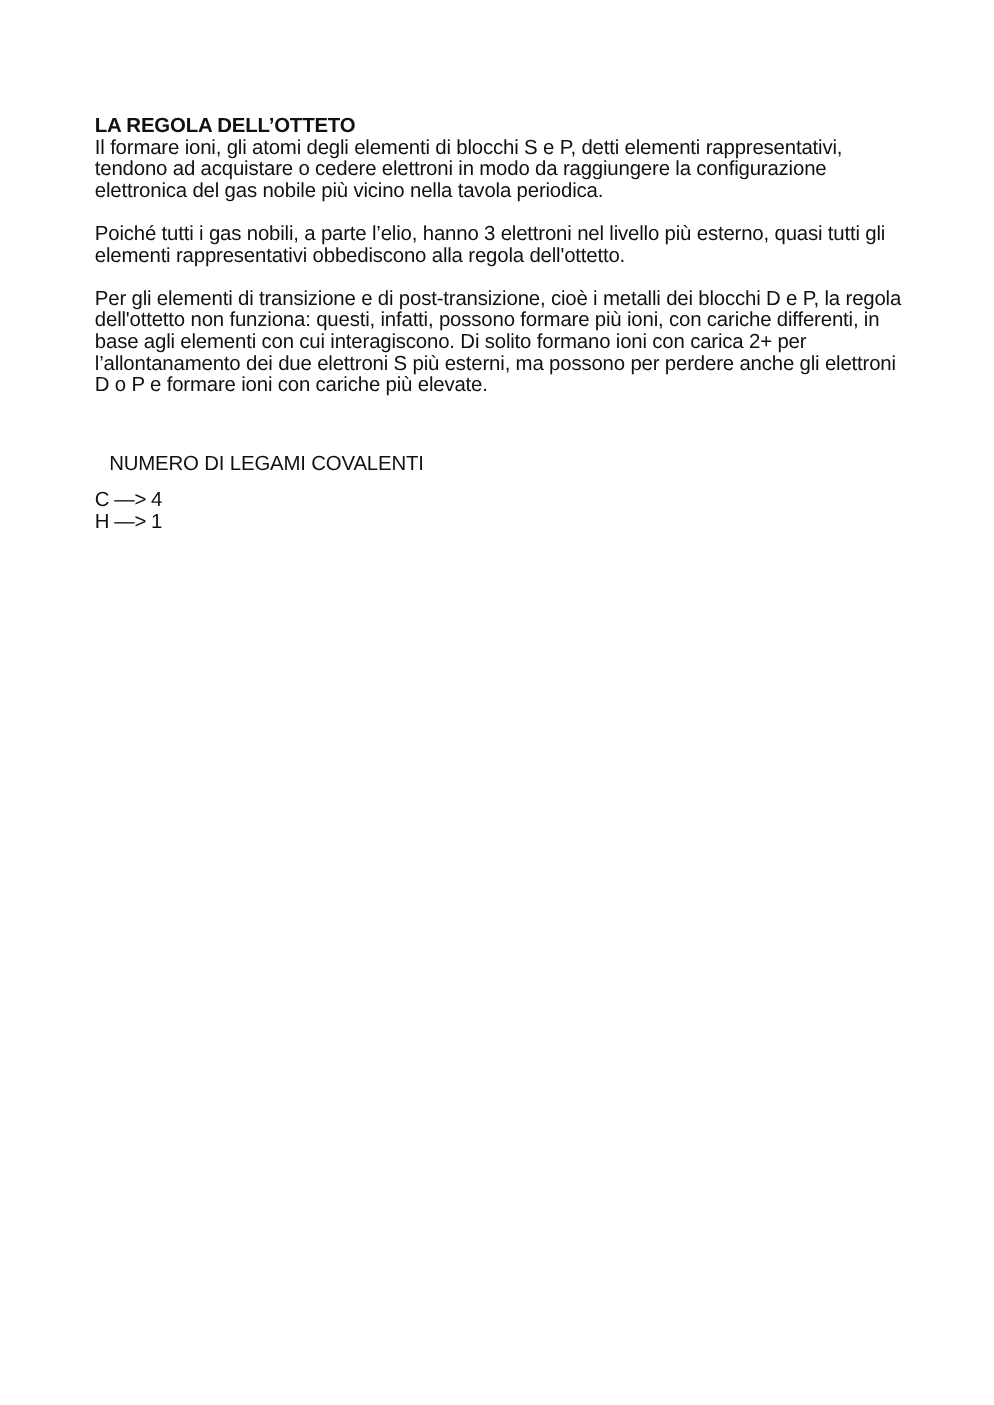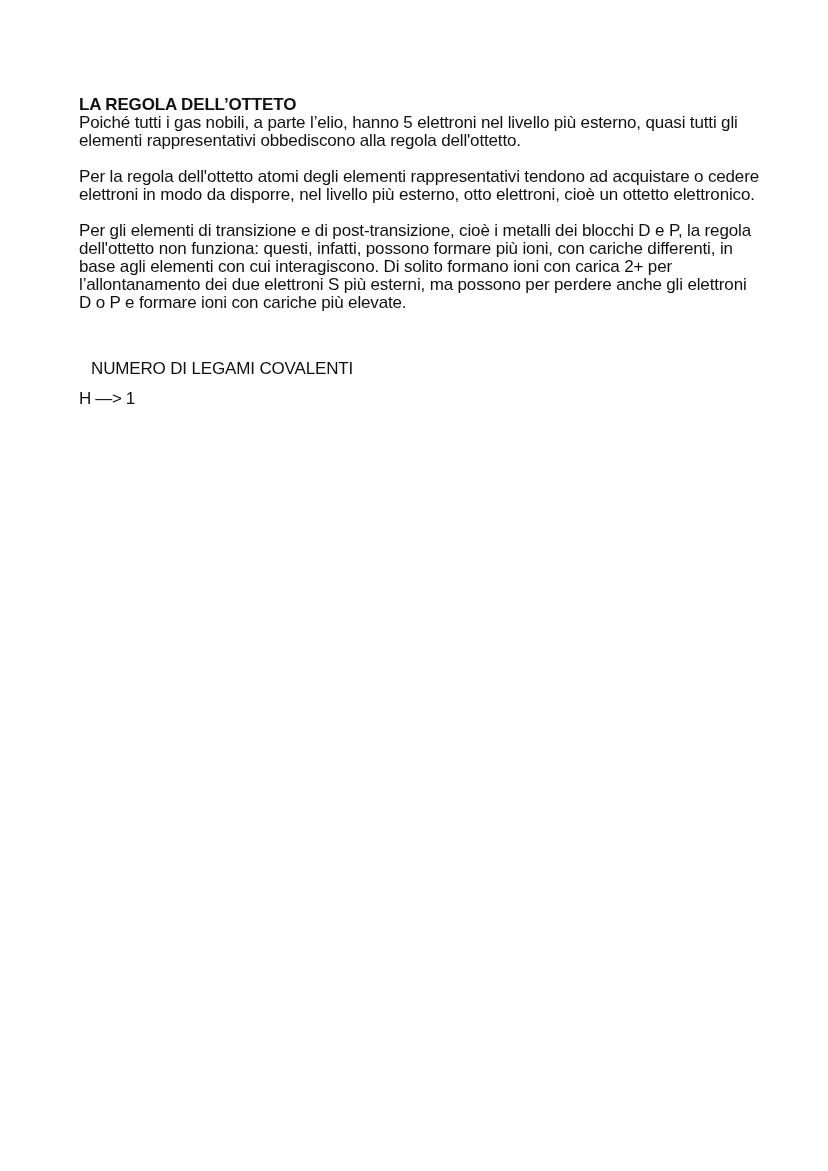--- a/index.html
+++ b/index.html
@@ -15,21 +15,24 @@
   .gap { height: 18px; }
   .list-title { margin: 12px; }
   .list-item { margin: 0; }
   .arrow { margin: 0 4px; }
 </style>
 </head>
 <body>
 
 <div class="page">
   <div class="title">LA REGOLA DELL’OTTETO</div>
-  <p>Poiché tutti i gas nobili, a parte l’elio, hanno 5 elettroni nel livello più esterno, quasi tutti gli elementi rappresentativi obbediscono alla regola dell'ottetto.</p>
-  <p>Per la regola dell'ottetto atomi degli elementi rappresentativi tendono ad acquistare o cedere elettroni in modo da disporre, nel livello più esterno, otto elettroni, cioè un ottetto elettronico.</p>
+  <p>Il formare ioni, gli atomi degli elementi di blocchi S e P, detti elementi rappresentativi, tendono ad acquistare o cedere elettroni in modo da raggiungere la configurazione elettronica del gas nobile più vicino nella tavola periodica.</p>
+  <p>Poiché tutti i gas nobili, a parte l’elio, hanno 3 elettroni nel livello più esterno, quasi tutti gli elementi rappresentativi obbediscono alla regola dell'ottetto.</p>
   <p>Per gli elementi di transizione e di post-transizione, cioè i metalli dei blocchi D e P, la regola dell'ottetto non funziona: questi, infatti, possono formare più ioni, con cariche differenti, in base agli elementi con cui interagiscono. Di solito formano ioni con carica 2+ per l’allontanamento dei due elettroni S più esterni, ma possono per perdere anche gli elettroni D o P e formare ioni con cariche più elevate.</p>
   <div class="gap"></div>
   <div class="list-title">NUMERO DI LEGAMI COVALENTI</div>
+  <div class="list-item">
+    <span>C</span><span class="arrow">—&gt;</span><span>4</span>
+  </div>
   <div class="list-item">
     <span>H</span><span class="arrow">—&gt;</span><span>1</span>
   </div>
 </div>
 
 </body></html>

